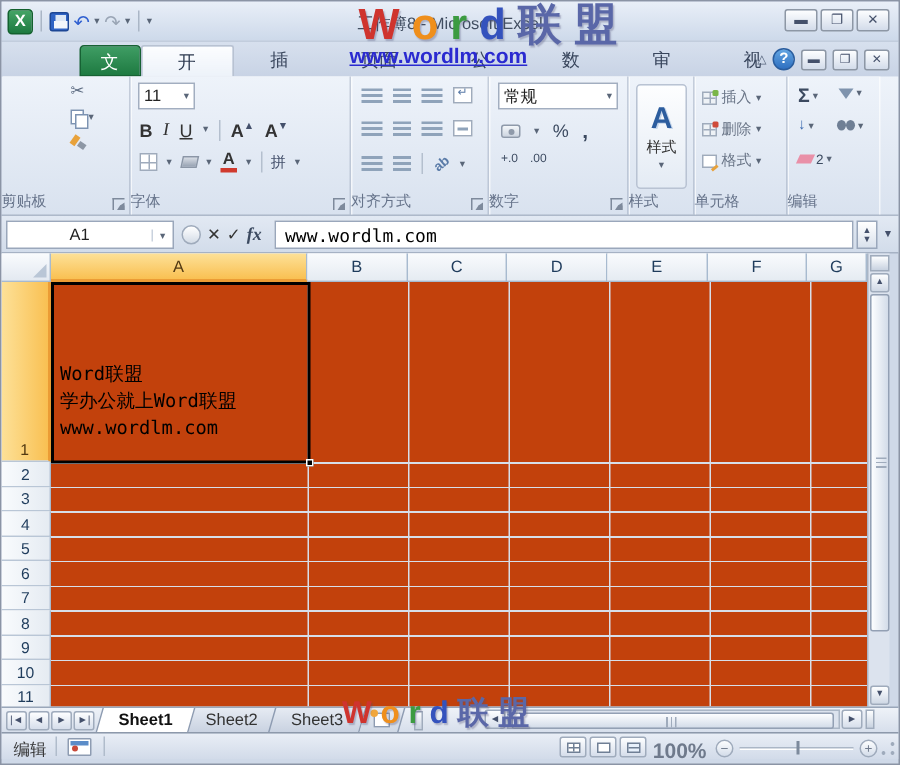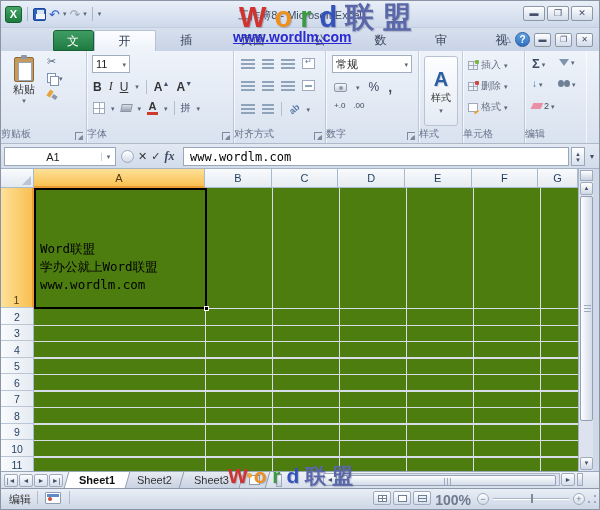--- a/index.html
+++ b/index.html
@@ -143,21 +143,21 @@
 
 #sheet{position:absolute;left:0;top:168px;width:577px;height:302px;background:#fff}
 #corner{position:absolute;left:0;top:0;width:33px;height:19px;background:linear-gradient(#f9fbfd,#e3e9f1);border-right:1px solid #a7bacf;border-bottom:1px solid #a7bacf;position:absolute}
 #corner::after{content:"";position:absolute;right:2px;bottom:2px;width:0;height:0;border-left:9px solid transparent;border-bottom:9px solid #b9c6d6}
 #colheads{position:absolute;left:33px;top:0;right:0;height:19px;display:flex}
 .colh{height:19px;background:linear-gradient(#f9fbfd,#e5ebf2);border-right:1px solid #a7bacf;border-bottom:1px solid #a7bacf;text-align:center;line-height:18px;font-size:11px;color:#1f3c5c}
 .colh.active{background:linear-gradient(#fde198,#f9c052);border-bottom:2px solid #eb9c35;color:#523912}
 #rowheads{position:absolute;left:0;top:19px;width:33px;bottom:0;overflow:hidden}
 .rowh{width:33px;height:16.5px;background:linear-gradient(to right,#f9fbfd,#e5ebf2);border-right:1px solid #a7bacf;border-bottom:1px solid #b9c6d6;display:flex;align-items:flex-end;justify-content:center;font-size:10.5px;color:#1f3c5c;padding-bottom:1px}
 .rowh.active{background:linear-gradient(to right,#fde198,#f9c052);border-right:2px solid #eb9c35;color:#523912}
-#cells{position:absolute;left:33px;top:19px;right:0;bottom:0;background:#4d7c0f;overflow:hidden}
+#cells{position:absolute;left:33px;top:19px;right:0;bottom:0;background:#c2410c;overflow:hidden}
 .vline{position:absolute;top:0;bottom:0;width:1px;background:#d7dee9}
 #hrep{position:absolute;left:0;right:0;top:120px;bottom:-10px;background:repeating-linear-gradient(to bottom,#d7dee9 0 1px,transparent 1px 16.5px)}
 #sel{position:absolute;left:0;top:0;width:173px;height:121px;border:2px solid #000}
 #handle{position:absolute;left:170px;top:118px;width:5px;height:5px;background:#000;border:1px solid #fff}
 #a1text{position:absolute;left:6px;top:0;width:164px;height:119px;display:flex;flex-direction:column;justify-content:flex-end;padding-bottom:13px;font-family:"DejaVu Sans Mono",monospace;font-size:12.5px;line-height:18px;color:#000;white-space:nowrap}
 
 
 #vsb{position:absolute;left:577px;top:168px;width:15px;height:302px;background:#dce3ee;border-left:1px solid #aab6c6}
 .sb-btn{position:absolute;left:1px;width:13px;height:13px;background:linear-gradient(#fdfeff,#cfd8e5);border:1px solid #9fabbc;border-radius:2px;font-size:6px;text-align:center;line-height:11px;color:#44506b}
 #vsb-split{position:absolute;left:1px;top:1px;width:13px;height:11px;background:linear-gradient(#fdfeff,#c8d2e0);border:1px solid #9fabbc}
@@ -268,25 +268,20 @@
       <div class="help-btn">?</div>
       <div class="wbtn sm">▬</div>
       <div class="wbtn sm">❐</div>
       <div class="wbtn sm">✕</div>
     </div>
   </div>
 
   <div id="ribbon">
 
     <div class="rgroup" id="g-clip">
-      <div id="paste-btn">
-        <div class="clip-ico"></div>
-        <span>粘贴</span>
-        <span class="drop">▾</span>
-      </div>
       <div id="clip-minis">
         <span class="scissors">✂</span>
         <div class="mbtn">
             <div class="copy-ico"></div>
             <span class="drop">▾</span>
           </div>
         <div class="brush-ico"></div>
       </div>
       <div class="glabel">剪贴板</div>
       <div class="launcher"></div>

